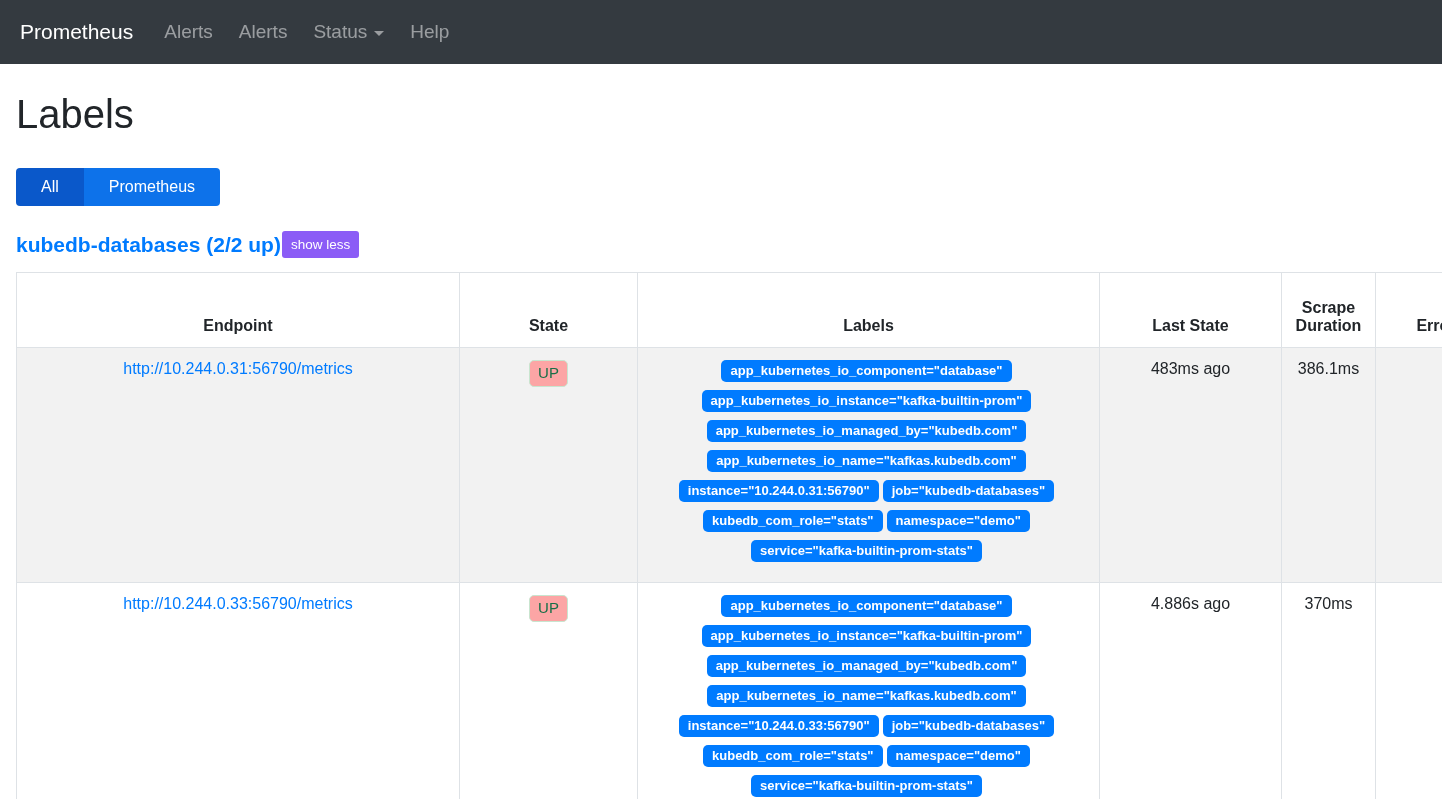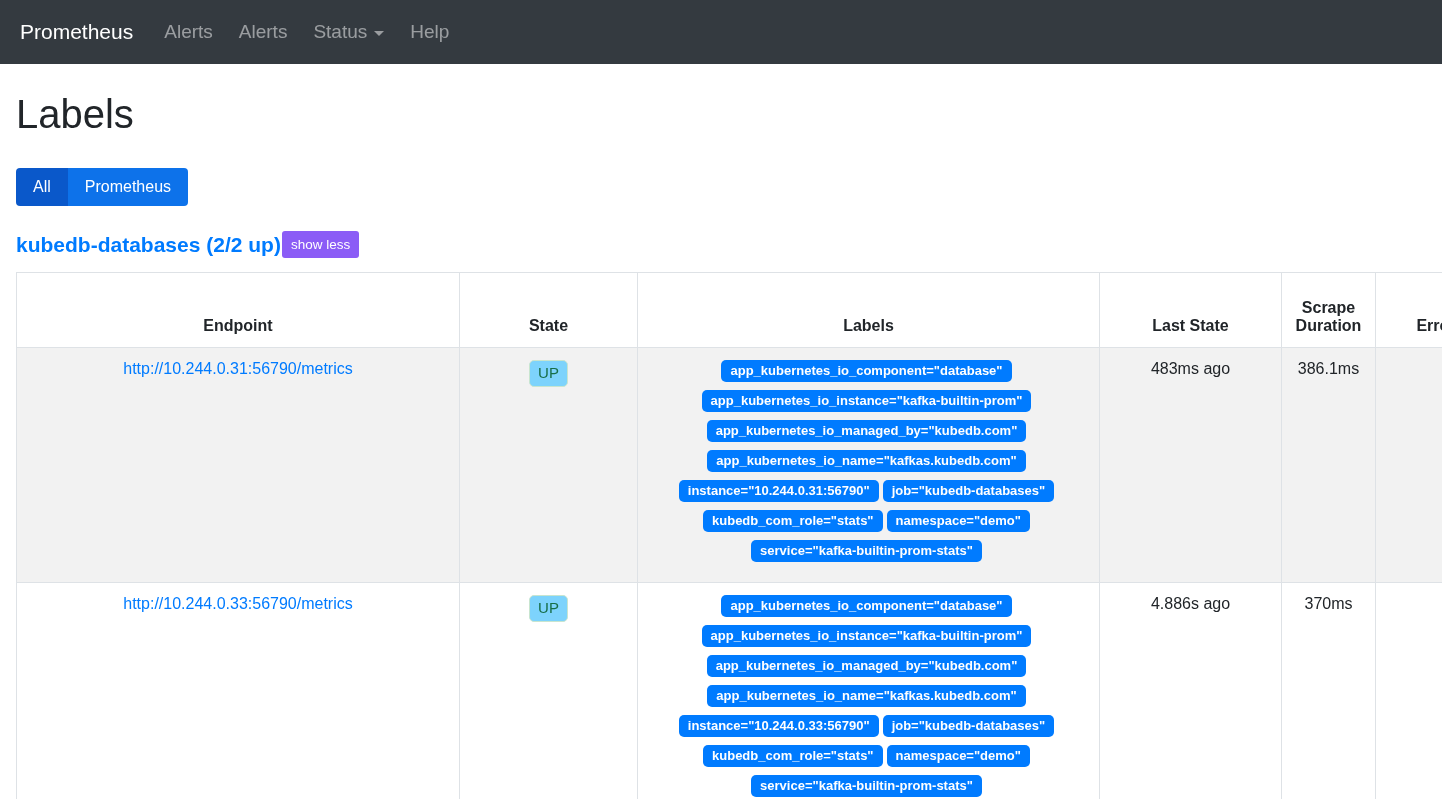--- a/index.html
+++ b/index.html
@@ -57,21 +57,21 @@
 
   .filter-group {
     margin-top: 30px;
     display: inline-flex;
   }
   .filter-btn {
     border: none;
     color: #ffffff;
     font-size: 16px;
     font-family: "Liberation Sans", sans-serif;
-    padding: 10px 17px;
+    padding: 10px 25px;
     cursor: pointer;
     background: #0d72ea;
   }
   .filter-btn.active { background: #0a58ca; }
   .filter-btn:first-child { border-radius: 4px 0 0 4px; }
   .filter-btn:last-child { border-radius: 0 4px 4px 0; }
 
   .job-header {
     margin-top: 25px;
     display: flex;
@@ -119,21 +119,21 @@
   .targets tbody tr:nth-child(even) { background: #ffffff; }
 
   a.endpoint {
     color: #007bff;
     text-decoration: none;
     cursor: pointer;
   }
 
   .state-badge {
     display: inline-block;
-    background: #7dd3fc;
+    background: #fca5a5;
     color: #176e47;
     border: 1px solid #c8e5cf;
     border-radius: 5px;
     padding: 3px 8px 4px 8px;
     font-size: 15px;
     line-height: 18px;
   }
 
   .label-badge {
     display: inline-block;

